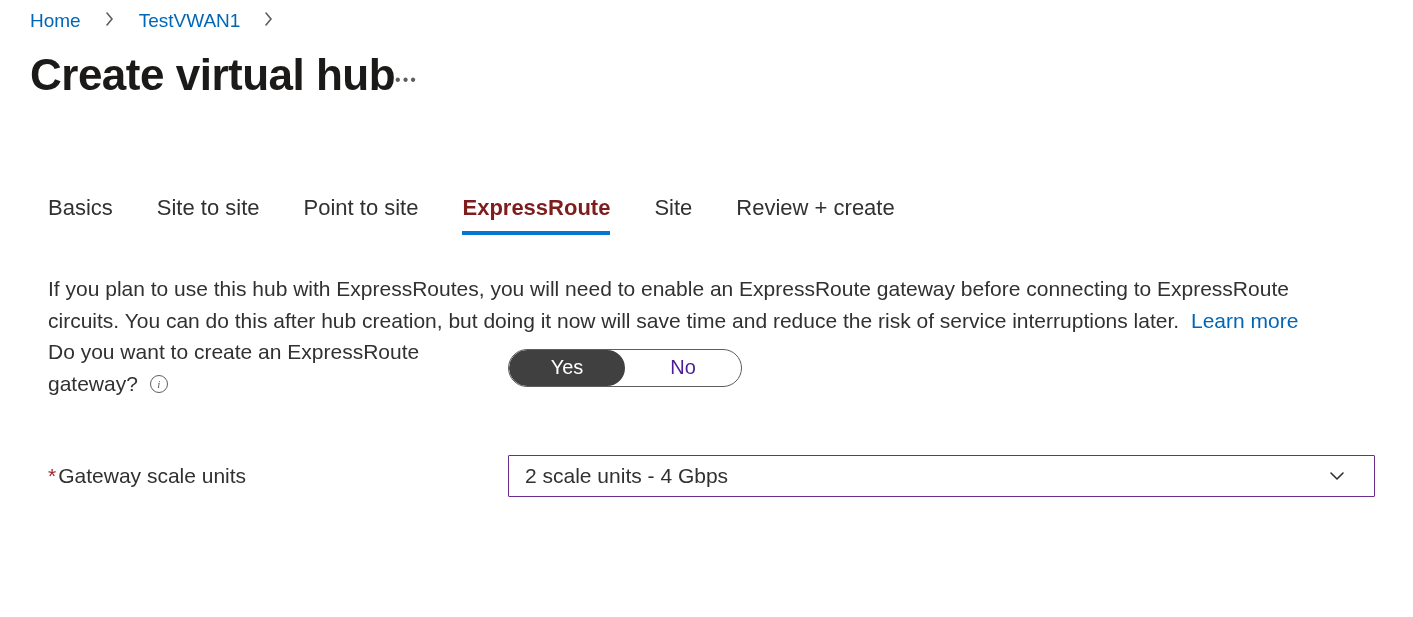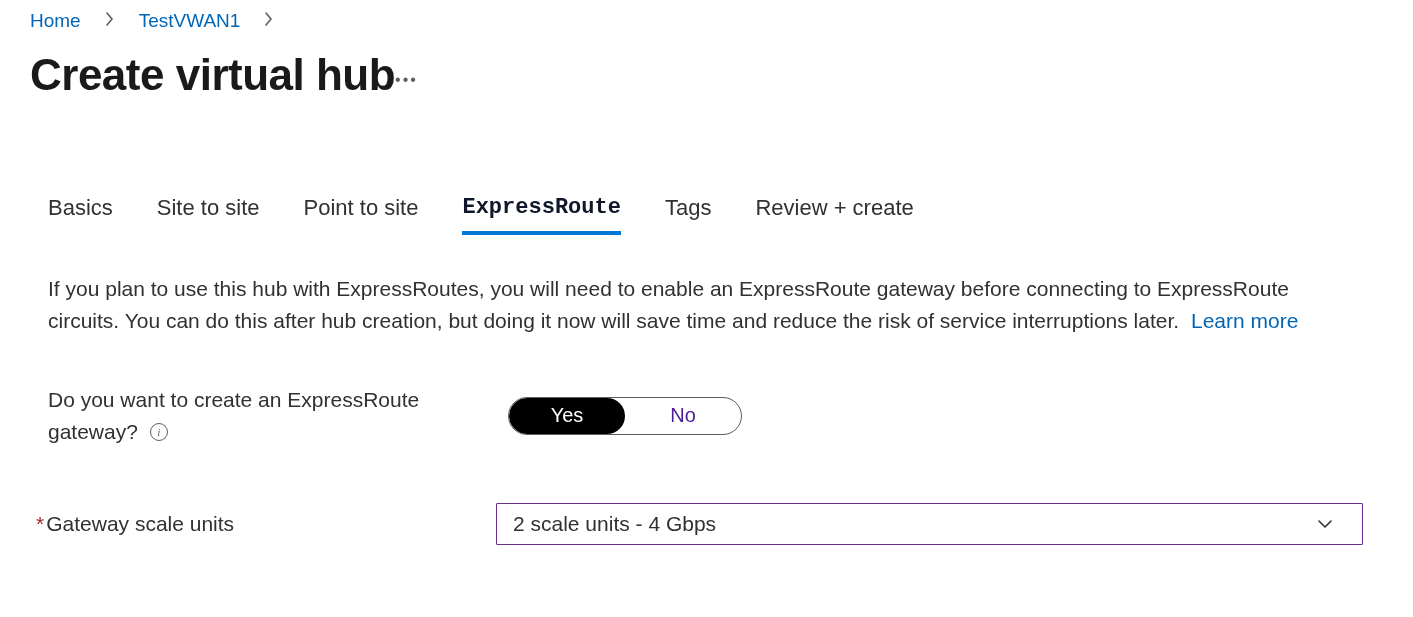--- a/index.html
+++ b/index.html
@@ -59,29 +59,27 @@
     .tab {
       font-size: 22px;
       color: #323130;
       padding-bottom: 10px;
       cursor: pointer;
       border-bottom: 4px solid transparent;
     }
     .tab.active {
       font-weight: 600;
       border-bottom: 4px solid #0078d4;
-      color: #0f172a;
-      font-family: Liberation Mono, monospace;
+      color: #7f1d1d;
     }
     .description {
       font-size: 21px;
       color: #323130;
       line-height: 1.5;
       max-width: 1290px;
-      margin-bottom: 48px;
       margin-left: 18px;
     }
     .learn-link {
       color: #0066b8;
       cursor: pointer;
       margin-left: 6px;
     }
     .form-row {
       display: flex;
       align-items: center;
@@ -122,21 +120,21 @@
     .toggle-option {
       flex: 1;
       display: flex;
       align-items: center;
       justify-content: center;
       font-size: 20px;
       cursor: pointer;
       color: #4c1d95;
     }
     .toggle-option.selected {
-      background: #000000;
+      background: #404040;
       color: #ffffff;
       border-radius: 30px;
     }
     .required-asterisk {
       color: #a4262c;
       margin-right: 2px;
     }
     .dropdown {
       display: flex;
       align-items: center;
@@ -150,21 +148,21 @@
       cursor: pointer;
       border-radius: 1px;
     }
     .chevron {
       width: 16px;
       height: 16px;
     }
     .form-row-select {
       display: flex;
       align-items: center;
-      margin-left: 6px;
+      margin-left: 18px;
     }
   </style>
 </head>
 <body>
 
 <div class="page">
 
   <nav class="breadcrumb">
     <a class="breadcrumb-link">Home</a>
     <span class="breadcrumb-sep">
@@ -183,21 +181,21 @@
   <div class="title-row">
     <h1 class="page-title">Create virtual hub</h1>
     <span class="more-icon">•••</span>
   </div>
 
   <div class="tabs">
     <div class="tab">Basics</div>
     <div class="tab">Site to site</div>
     <div class="tab">Point to site</div>
     <div class="tab active">ExpressRoute</div>
-    <div class="tab">Tags</div>
+    <div class="tab">Site</div>
     <div class="tab">Review + create</div>
   </div>
 
   <p class="description">
     <span>If you plan to use this hub with ExpressRoutes, you will need to enable an ExpressRoute gateway before connecting to ExpressRoute circuits. You can do this after hub creation, but doing it now will save time and reduce the risk of service interruptions later.</span>
     <span class="learn-link">Learn more</span>
   </p>
 
   <div class="form-row">
     <div class="form-label-col">

